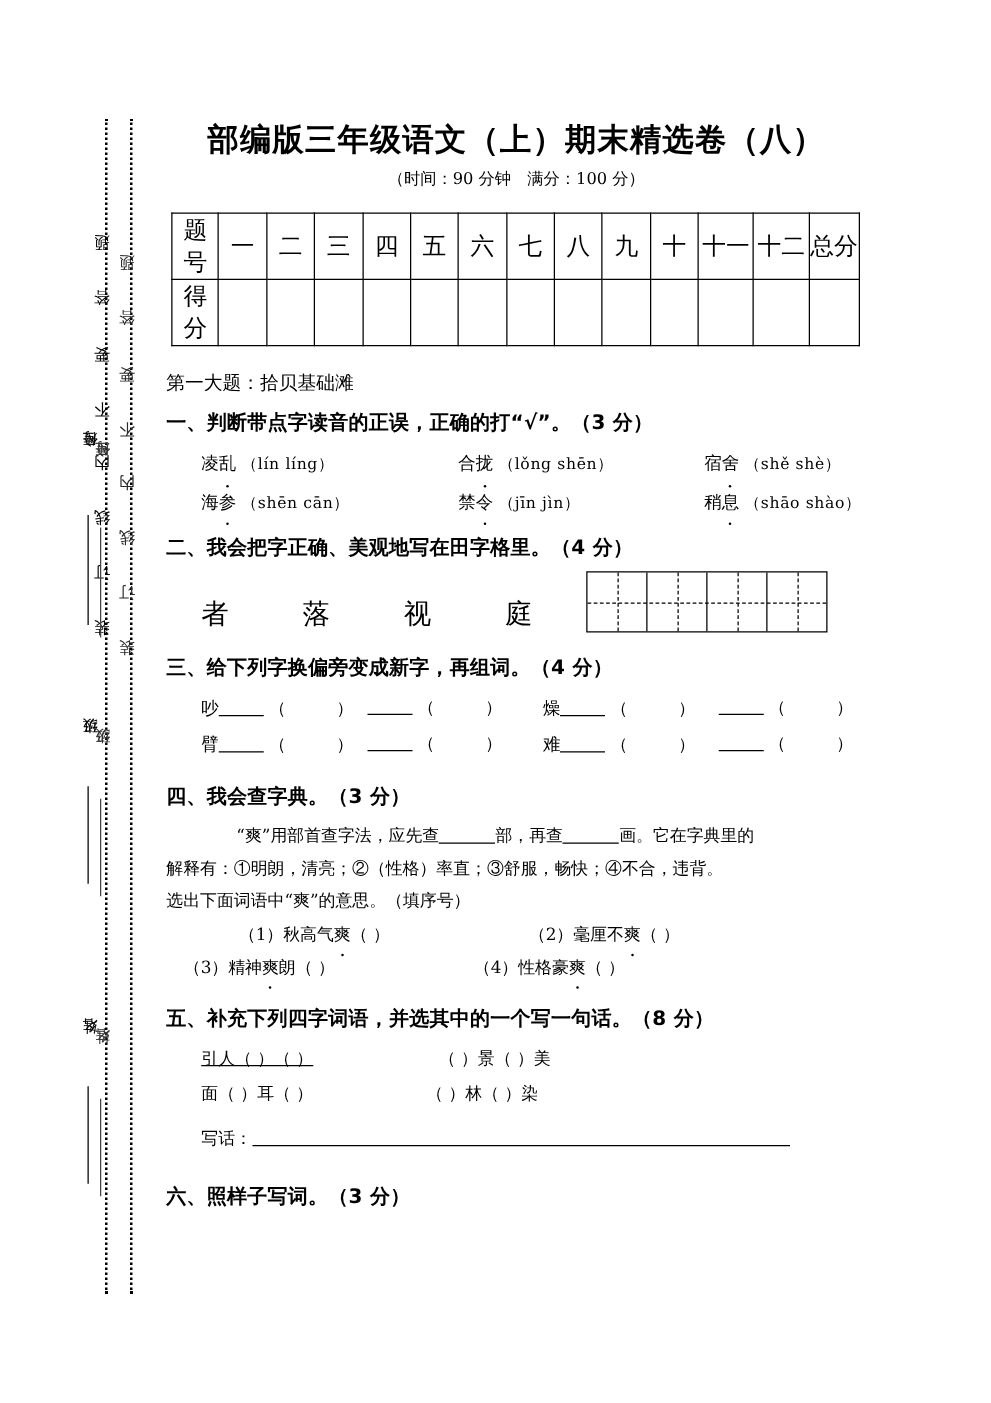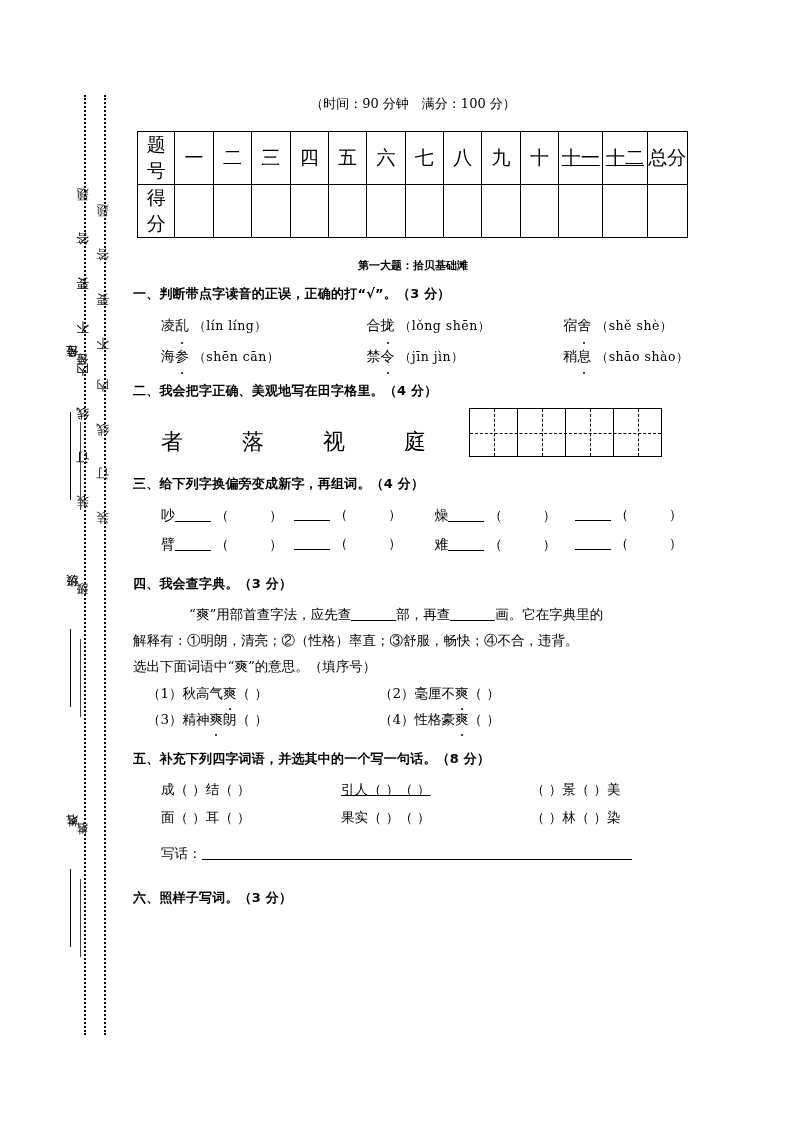--- a/index.html
+++ b/index.html
@@ -117,32 +117,31 @@
   }
   table.score td {
     border: 1px solid #000;
     height: 23px;
     text-align: center;
     font-size: 19px;
     padding: 0;
   }
   td.lead { width: 37px; font-size: 14px; }
   td.col { width: 38px; }
-  td.col.wide { width: 44px; text-decoration: underline; }
+  td.col.wide { width: 44px; }
   td.total { width: 40px; }
 
   .big-section {
-    text-align: center;
-    font-size: 11px;
-    font-weight: bold;
+    font-size: 15px;
+    font-weight: normal;
     margin: 20px 0 12px 0;
   }
 
   .q-title {
-    font-size: 13px;
+    font-size: 16px;
     font-weight: bold;
     margin: 12px 0 8px 0;
     letter-spacing: 0.2px;
   }
 
   .q-body {
     font-size: 13.5px;
     font-family: "DejaVu Serif", serif;
     line-height: 2.05;
   }
@@ -287,20 +286,21 @@
     <div class="info-item" style="top:270px;height:140px;">
       <div class="info-label">座位号</div>
       <div class="info-label shadow">座位号</div>
       <div class="info-rule" style="top:47px;height:88px;"></div>
       <div class="info-rule shadow" style="top:57px;height:88px;"></div>
     </div>
   </div>
 
   <div class="content">
 
+    <div class="paper-title">部编版三年级语文（上）期末精选卷（八）</div>
     <div class="paper-sub">（时间：90 分钟　满分：100 分）</div>
 
     <table class="score">
       <tbody>
           <tr>
         <td class="lead">题号</td>
         <td class="col">一</td>
         <td class="col">二</td>
         <td class="col">三</td>
         <td class="col">四</td>
@@ -419,47 +419,45 @@
     </div>
 
     <div class="q-title" style="margin-top:16px;">四、我会查字典。（3 分）</div>
     <div class="dictpara">
       <div class="indent-2">
         <span>“爽”用部首查字法，应先查</span><span class="blank-ul bl-45"></span><span>部，再查</span><span class="blank-ul bl-45"></span><span>画。它在字典里的</span>
       </div>
       <div>解释有：①明朗，清亮；②（性格）率直；③舒服，畅快；④不合，违背。</div>
       <div>选出下面词语中“爽”的意思。（填序号）</div>
       <div class="flexline" style="padding-left:14px;">
-        <div style="width:232px;">
+        <div style="width:232px;margin-left:44px;">
           <span>（1）</span><span>秋高气</span><span class="dotted-u">爽</span><span>（    ）</span>
         </div>
         <div>
           <span>（2）</span><span>毫厘不</span><span class="dotted-u">爽</span><span>（    ）</span>
         </div>
       </div>
       <div class="flexline" style="padding-left:14px;">
         <div style="width:232px;">
           <span>（3）</span><span>精神</span><span class="dotted-u">爽</span><span>朗</span><span>（    ）</span>
         </div>
         <div>
           <span>（4）</span><span>性格豪</span><span class="dotted-u">爽</span><span>（    ）</span>
         </div>
       </div>
     </div>
 
     <div class="q-title" style="margin-top:18px;">五、补充下列四字词语，并选其中的一个写一句话。（8 分）</div>
     <div class="q-body">
       <div class="flexline">
-        <div style="width:180px;">成（  ）结（  ）</div>
         <div style="width:190px;text-decoration:underline;">引人（  ）（  ）</div>
         <div>（  ）景（  ）美</div>
       </div>
       <div class="flexline">
         <div style="width:180px;">面（  ）耳（  ）</div>
-        <div style="width:190px;">果实（  ）（  ）</div>
         <div>（  ）林（  ）染</div>
       </div>
       <div class="indent-1" style="margin-top:8px;">
         <span>写话：</span><span class="writeline"></span>
       </div>
     </div>
 
     <div class="q-title" style="margin-top:22px;">六、照样子写词。（3 分）</div>
 
   </div>

